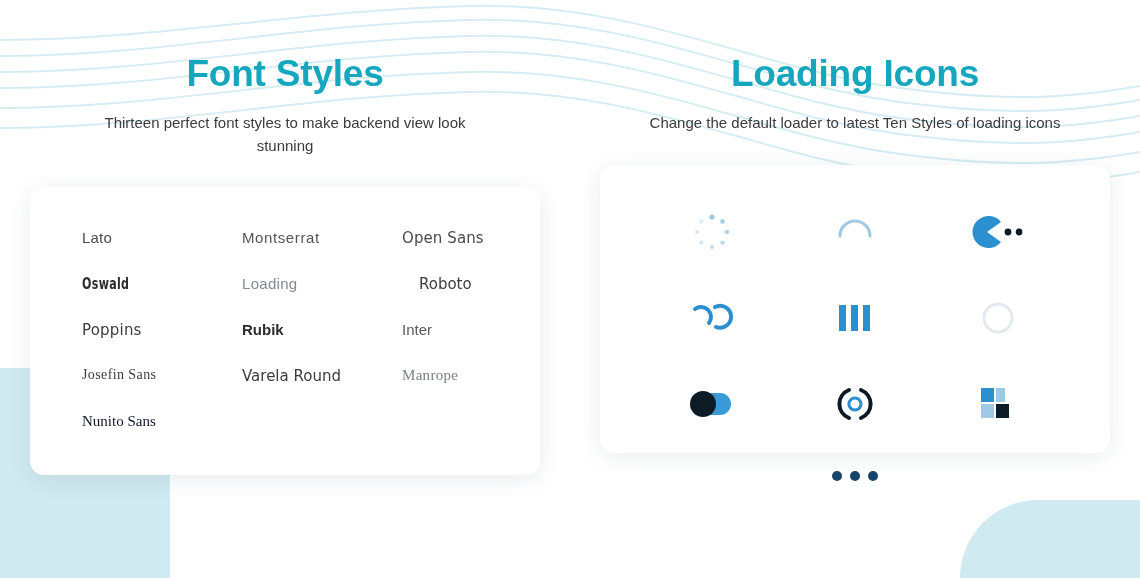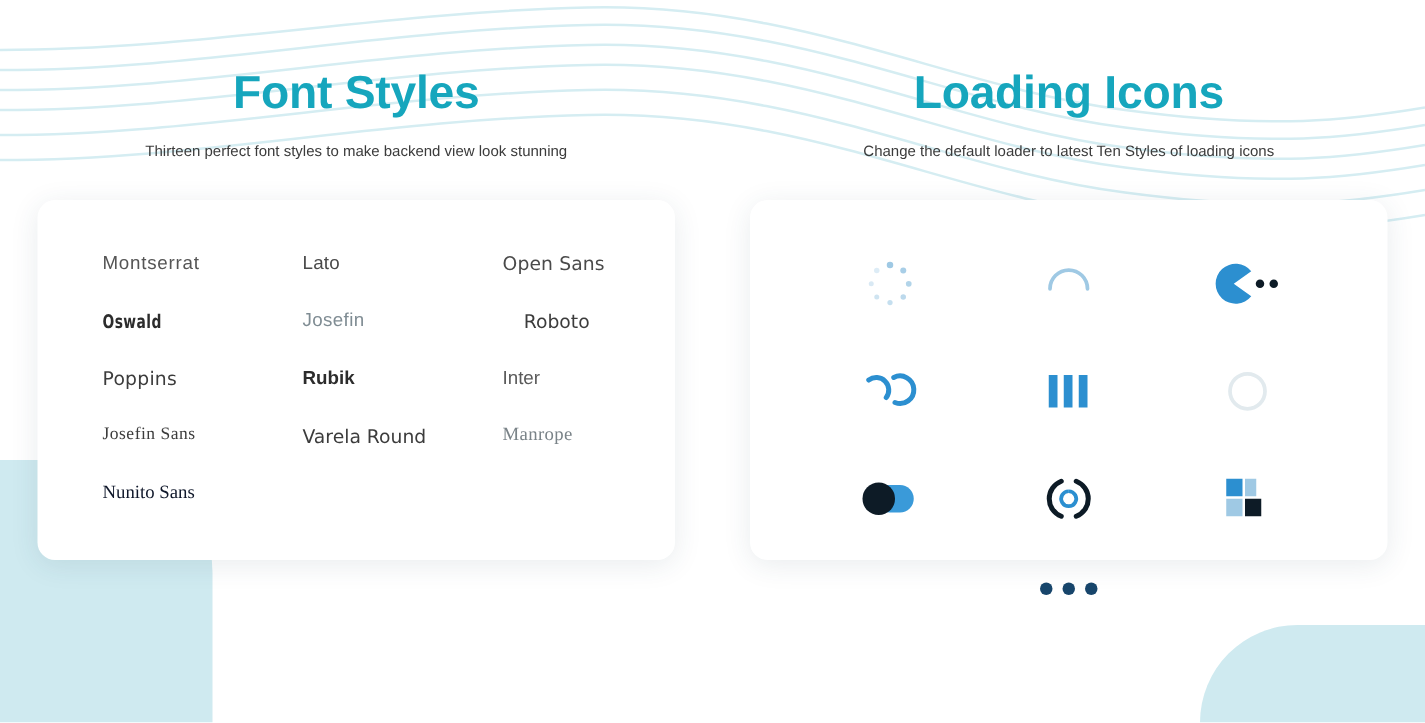--- a/index.html
+++ b/index.html
@@ -63,21 +63,21 @@
   .col-title {
     font-size: 37px;
     font-weight: bold;
     color: #16a6bd;
     letter-spacing: -0.2px;
     margin: 0;
     line-height: 1.2;
   }
   .col-subtitle {
     margin: 16px 0 0 0;
-    font-size: 12px;
+    font-size: 15px;
     line-height: 1.5;
     color: #3b3b3b;
     text-align: center;
     max-width: 420px;
   }
 
   .card {
     margin-top: 30px;
     width: 510px;
     background: #ffffff;
@@ -161,26 +161,26 @@
 </div>
 
 <div class="columns">
 
   <div class="column">
     <h1 class="col-title">Font Styles</h1>
     <p class="col-subtitle">Thirteen perfect font styles to make backend view look stunning</p>
 
     <div class="card card-fonts">
       <div class="font-grid">
+        <div class="font-item f-lato">Lato</div>
         <div class="font-item f-montserrat">Montserrat</div>
-        <div class="font-item f-lato">Lato</div>
         <div class="font-item f-opensans">Open Sans</div>
 
         <div class="font-item f-oswald">Oswald</div>
-        <div class="font-item f-raleway">Josefin</div>
+        <div class="font-item f-raleway">Loading</div>
         <div class="font-item f-roboto">Roboto</div>
 
         <div class="font-item f-poppins">Poppins</div>
         <div class="font-item f-rubik">Rubik</div>
         <div class="font-item f-inter">Inter</div>
 
         <div class="font-item f-josefin">Josefin Sans</div>
         <div class="font-item f-varela">Varela Round</div>
         <div class="font-item f-manrope">Manrope</div>
 

